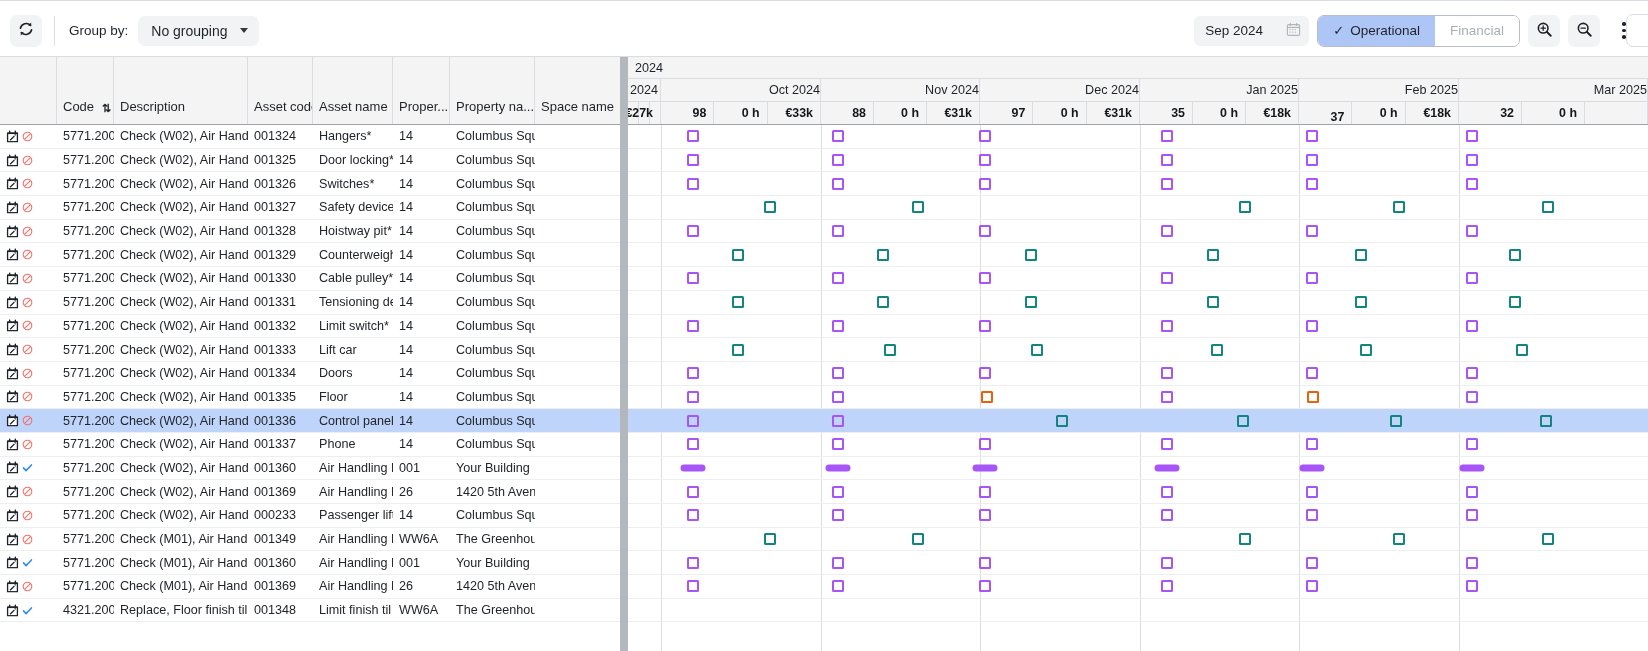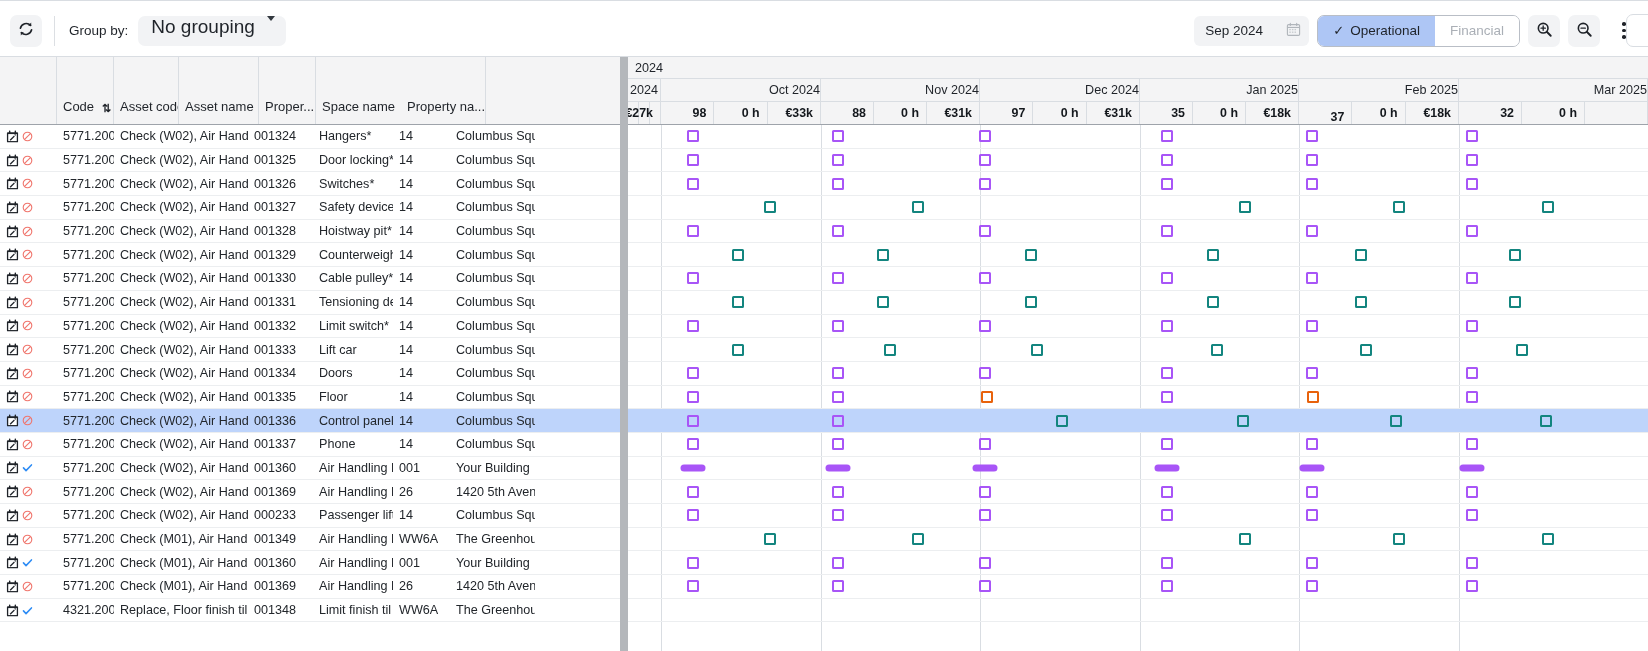--- a/index.html
+++ b/index.html
@@ -19,21 +19,21 @@
   }
   .icon-btn{
     width:32px;height:32px;border-radius:7px;border:none;background:#f2f3f5;
     display:flex;align-items:center;justify-content:center;cursor:pointer;padding:0;
   }
   .icon-btn.plain{background:transparent;}
   .tb-divider{width:1px;height:30px;background:#dcdfe3;margin:0 14px 0 12px;}
   .group-label{font-size:13.5px;color:#1f2329;margin-right:10px;}
   .group-select{
     background:#f2f3f5;border:none;border-radius:7px;height:30px;
-    display:flex;gap:12px;padding:0 11px 0 13px;cursor:pointer;font-size:19px;
+    display:flex;align-items:center;gap:12px;padding:0 11px 0 13px;cursor:pointer;font-size:14px;
   }
   .caret{width:0;height:0;border-left:4px solid transparent;border-right:4px solid transparent;border-top:5px solid #33383f;}
   .tb-right{margin-left:auto;display:flex;align-items:center;gap:8px;}
   .date-field{
     width:115px;height:30px;background:#f2f3f5;border-radius:6px;
     display:flex;align-items:center;justify-content:space-between;padding:0 8px 0 11px;
     box-sizing:border-box;font-size:13.5px;cursor:pointer;
   }
   .seg{display:flex;height:30px;border:1px solid #b9bec6;border-radius:7px;overflow:hidden;}
   .seg-item{
@@ -209,34 +209,37 @@
 
   <div class="body">
 
     <div class="left">
       <div class="lhead">
         <div class="hc h-icons"></div>
         <div class="hc h-code">
           <span>Code</span>
           <span class="sort-ic">⇅</span>
         </div>
+        <div class="hc h-desc">
+            <span>Description</span>
+          </div>
         <div class="hc h-acode">
             <span>Asset code</span>
           </div>
         <div class="hc h-aname">
             <span>Asset name</span>
           </div>
         <div class="hc h-prop">
             <span>Proper...</span>
           </div>
+        <div class="hc h-pname">
+            <span>Property na...</span>
+          </div>
         <div class="hc h-space">
             <span>Space name</span>
-          </div>
-        <div class="hc h-pname">
-            <span>Property na...</span>
           </div>
       </div>
       <div class="lbody" id="grid-body">
           <div class="lrow">
             <div class="c c-icons">
               <span class="ic-task"><svg width="13" height="13" viewBox="0 0 14 14">
                   <rect x="1" y="2.3" width="12" height="11" rx="1" fill="#1f2329"></rect>
                   <rect x="2.4" y="4.4" width="9.2" height="7.5" fill="#fff"></rect>
                   <rect x="3.2" y="0.6" width="1.5" height="3" rx="0.6" fill="#1f2329"></rect>
                   <rect x="9.3" y="0.6" width="1.5" height="3" rx="0.6" fill="#1f2329"></rect>

